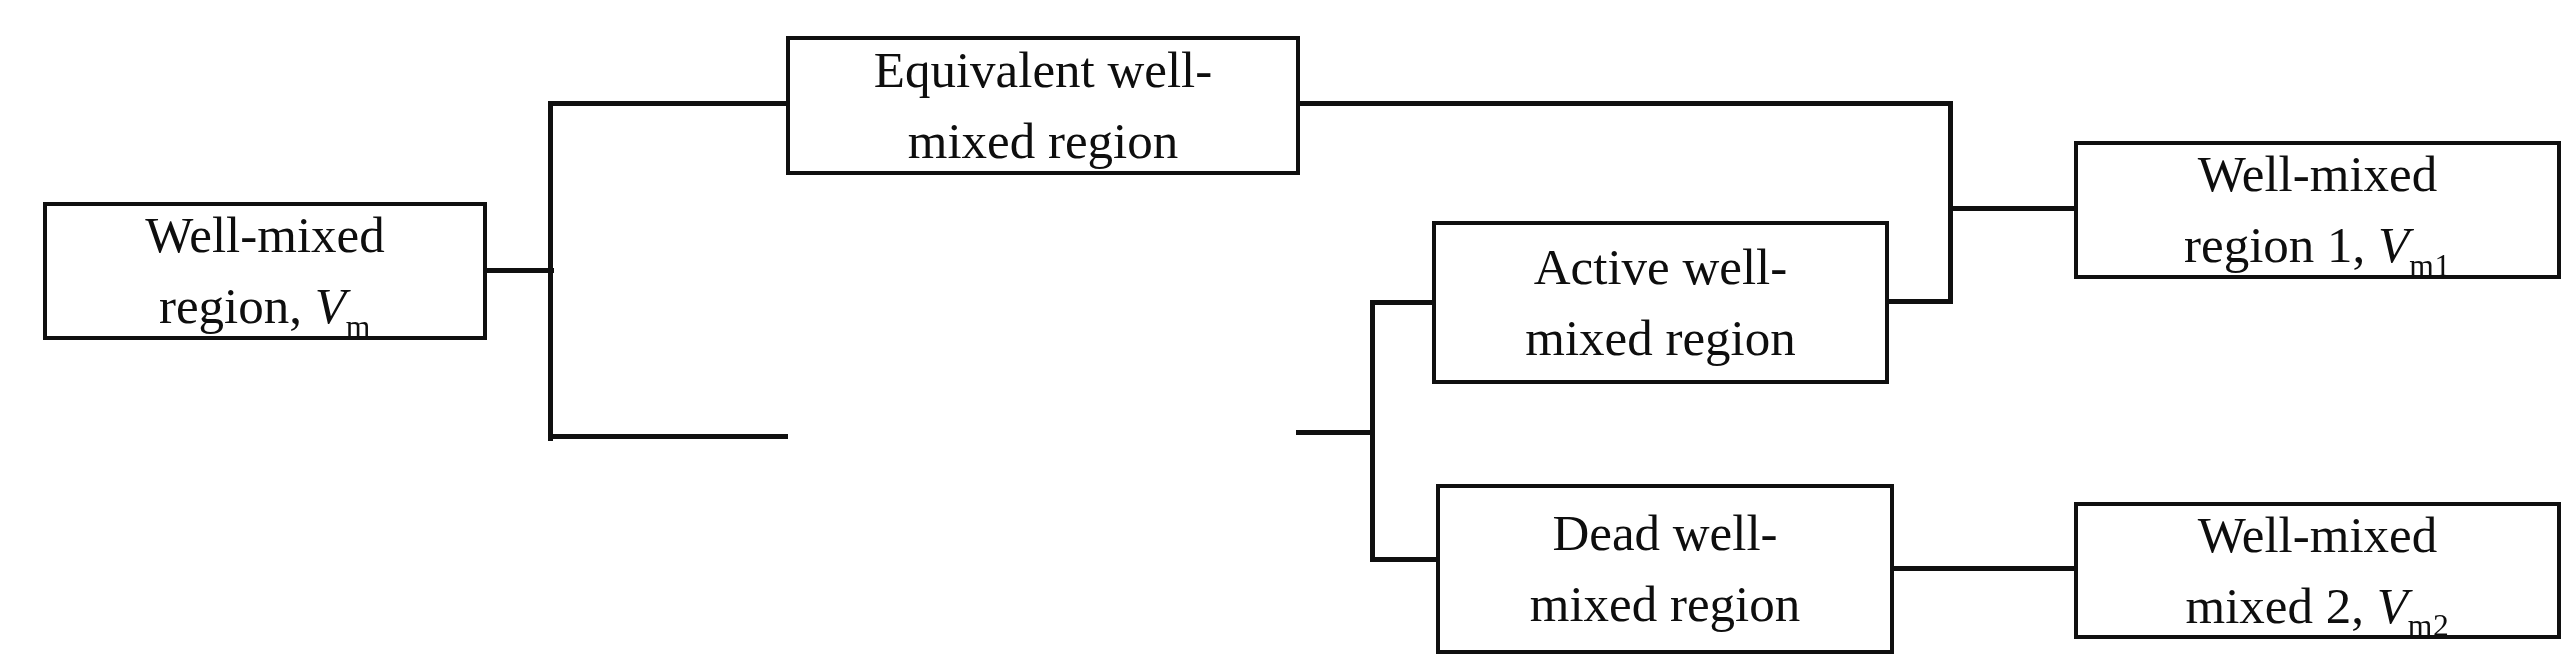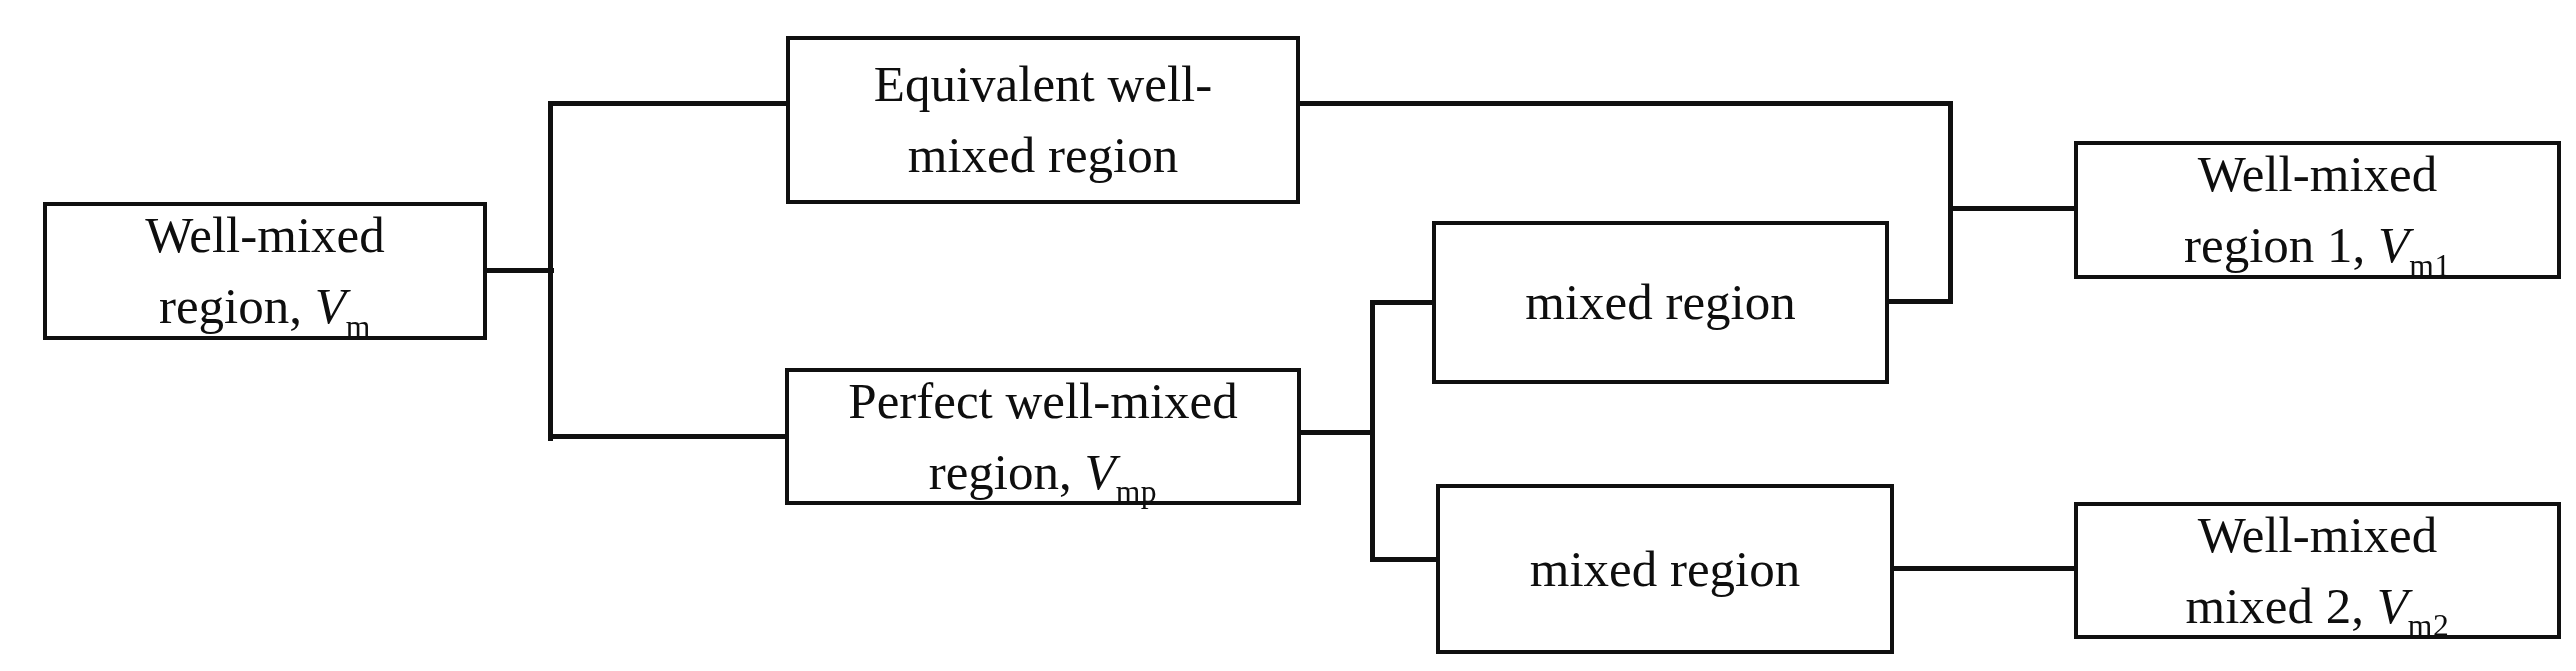--- a/index.html
+++ b/index.html
@@ -55,35 +55,33 @@
 </head>
 <body>
 
 <div id="figure">
 
   <div class="node" style="left:43px; top:202px; width:444px; height:138px;">
     <span class="line">Well-mixed</span>
     <span class="line"><span>region, </span><span class="mvar">V</span><sub class="msub">m</sub></span>
   </div>
 
-  <div class="node" style="left:786px; top:36px; width:514px; height:168px;">
+  <div class="node" style="left:786px; top:36px; width:514px; height:139px;">
     <span class="line">Equivalent well-</span>
     <span class="line"><span>mixed region</span><span class="mvar"></span><sub class="msub"></sub></span>
   </div>
 
-  <div class="node" style="left:785px; top:368px; width:516px; height:137px;">
-    <span class="line">Perfect well-mixed</span>
-    <span class="line"><span>region, </span><span class="mvar">V</span><sub class="msub">mp</sub></span>
-  </div>
 
   <div class="node" style="left:1432px; top:221px; width:457px; height:163px;">
+    <span class="line">Active well-</span>
     <span class="line"><span>mixed region</span><span class="mvar"></span><sub class="msub"></sub></span>
   </div>
 
   <div class="node" style="left:1436px; top:484px; width:458px; height:170px;">
+    <span class="line">Dead well-</span>
     <span class="line"><span>mixed region</span><span class="mvar"></span><sub class="msub"></sub></span>
   </div>
 
   <div class="node" style="left:2074px; top:141px; width:487px; height:138px;">
     <span class="line">Well-mixed</span>
     <span class="line"><span>region 1, </span><span class="mvar">V</span><sub class="msub">m1</sub></span>
   </div>
 
   <div class="node" style="left:2074px; top:502px; width:487px; height:137px;">
     <span class="line">Well-mixed</span>

